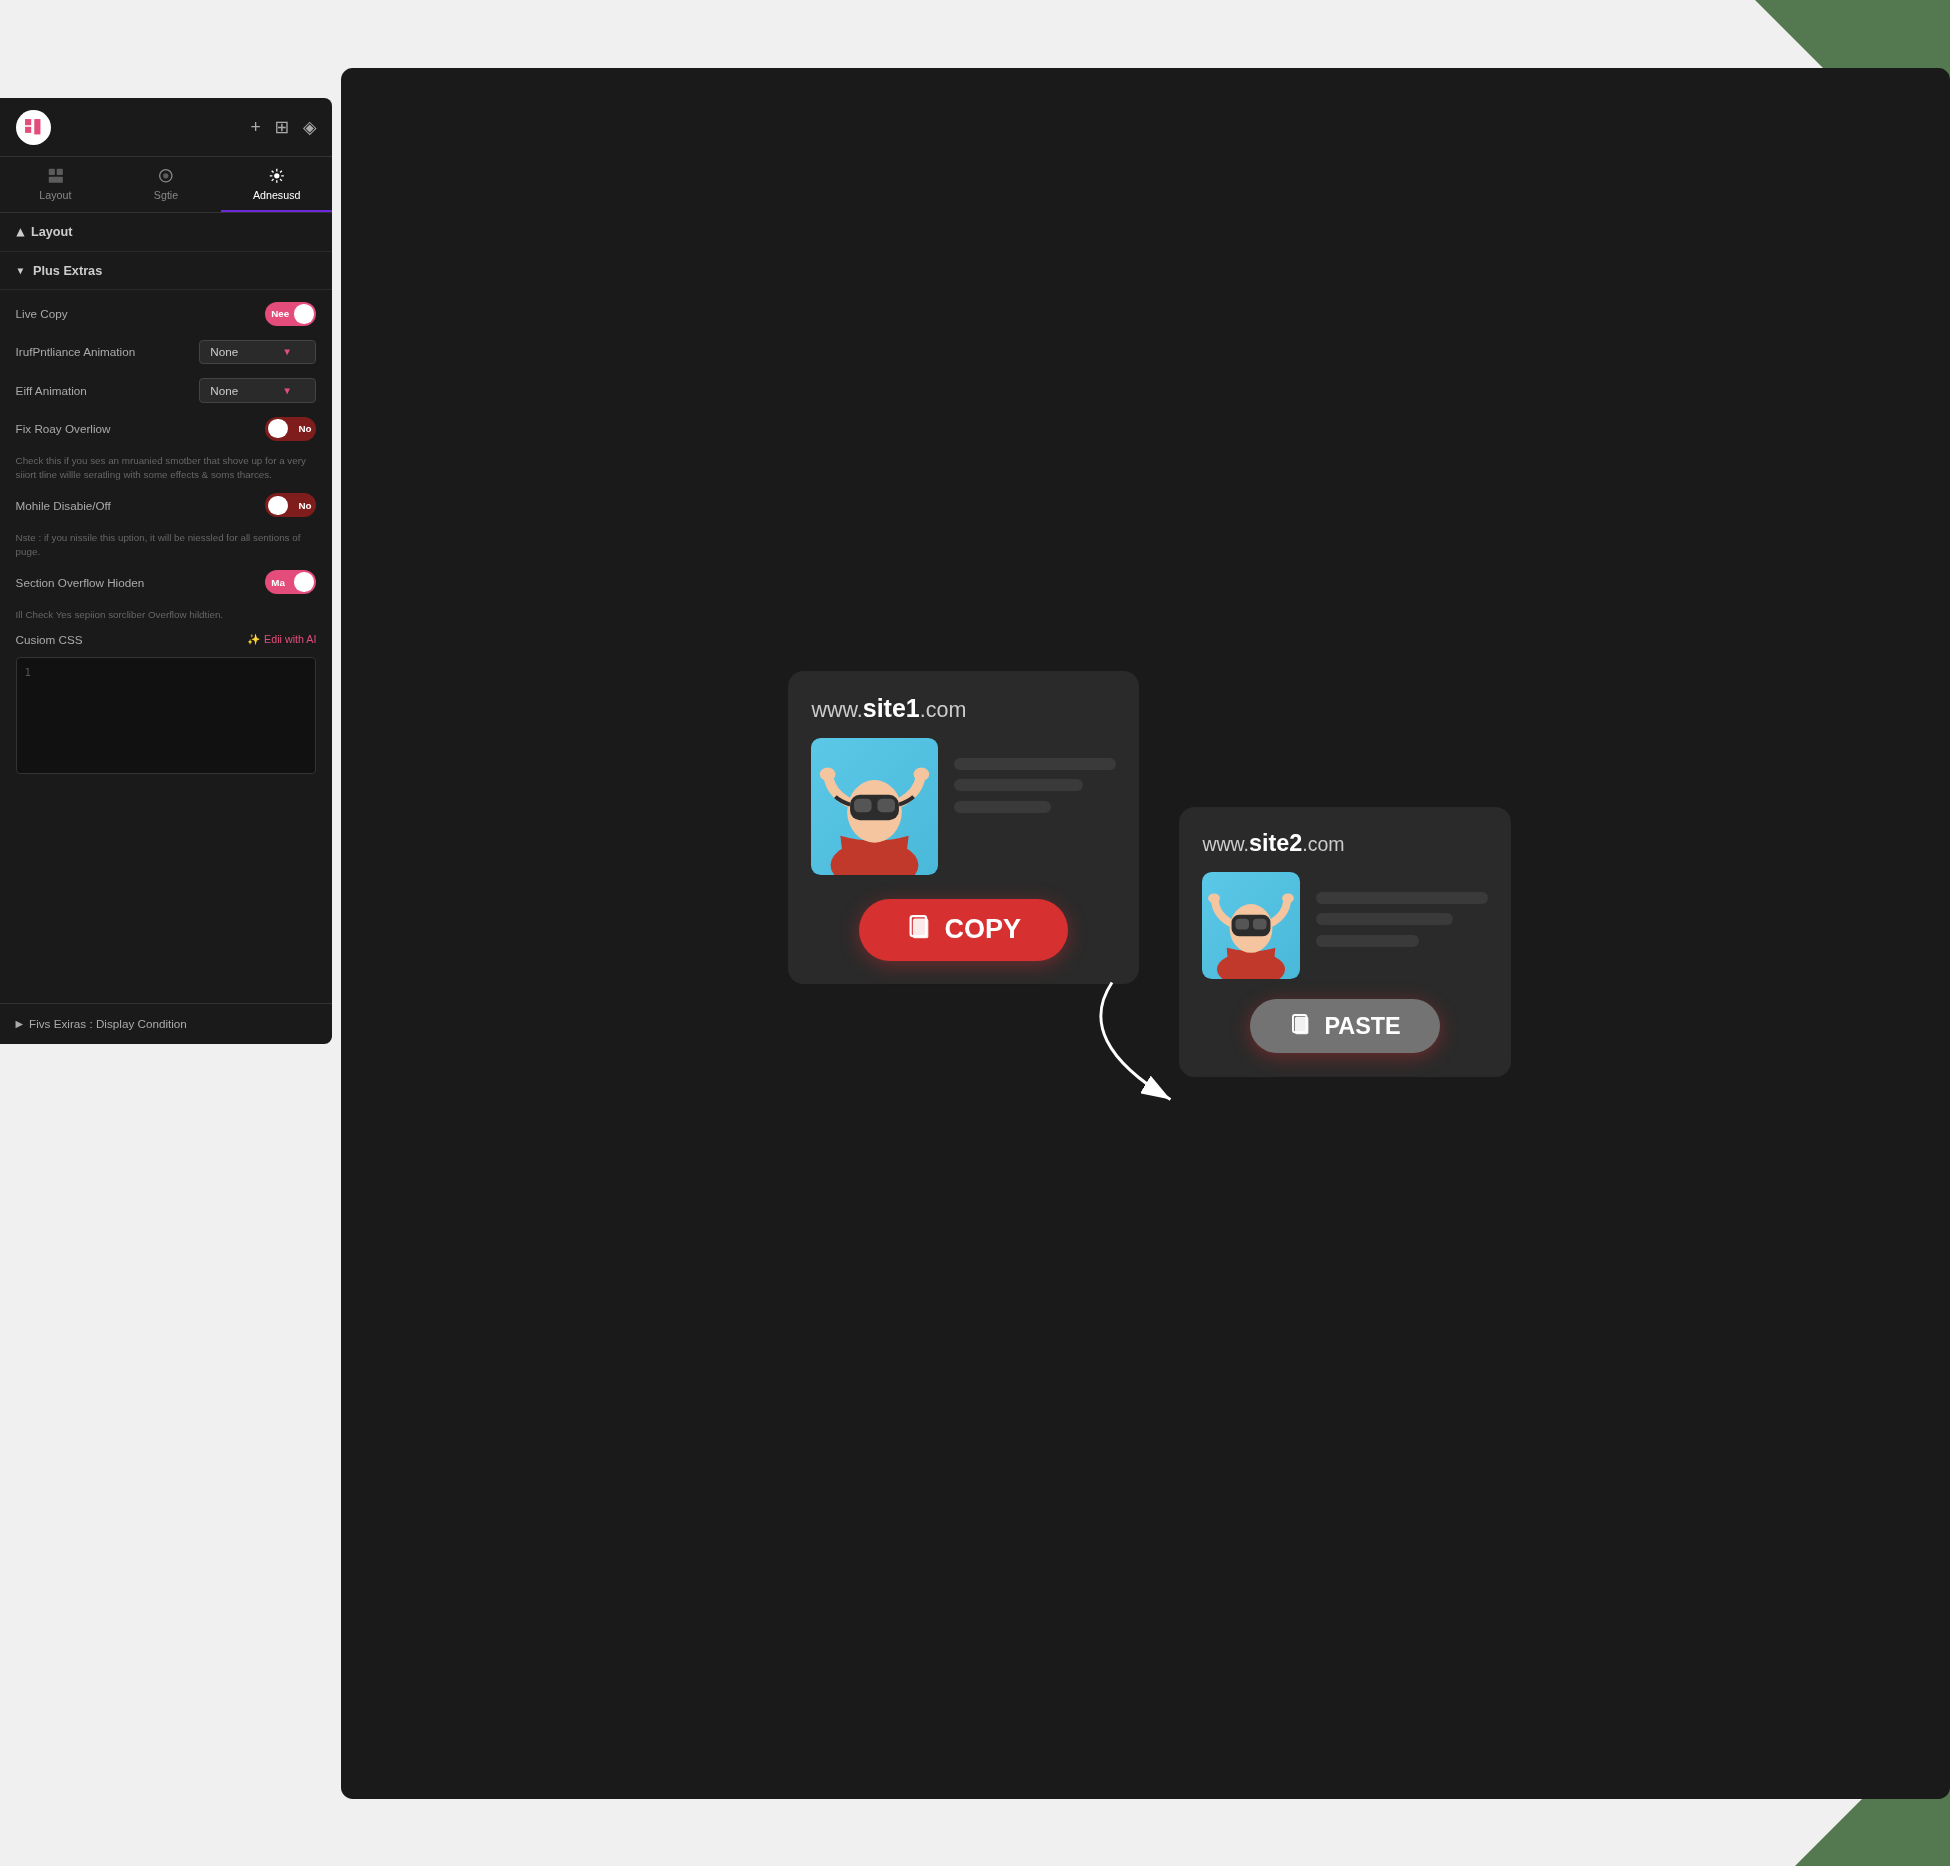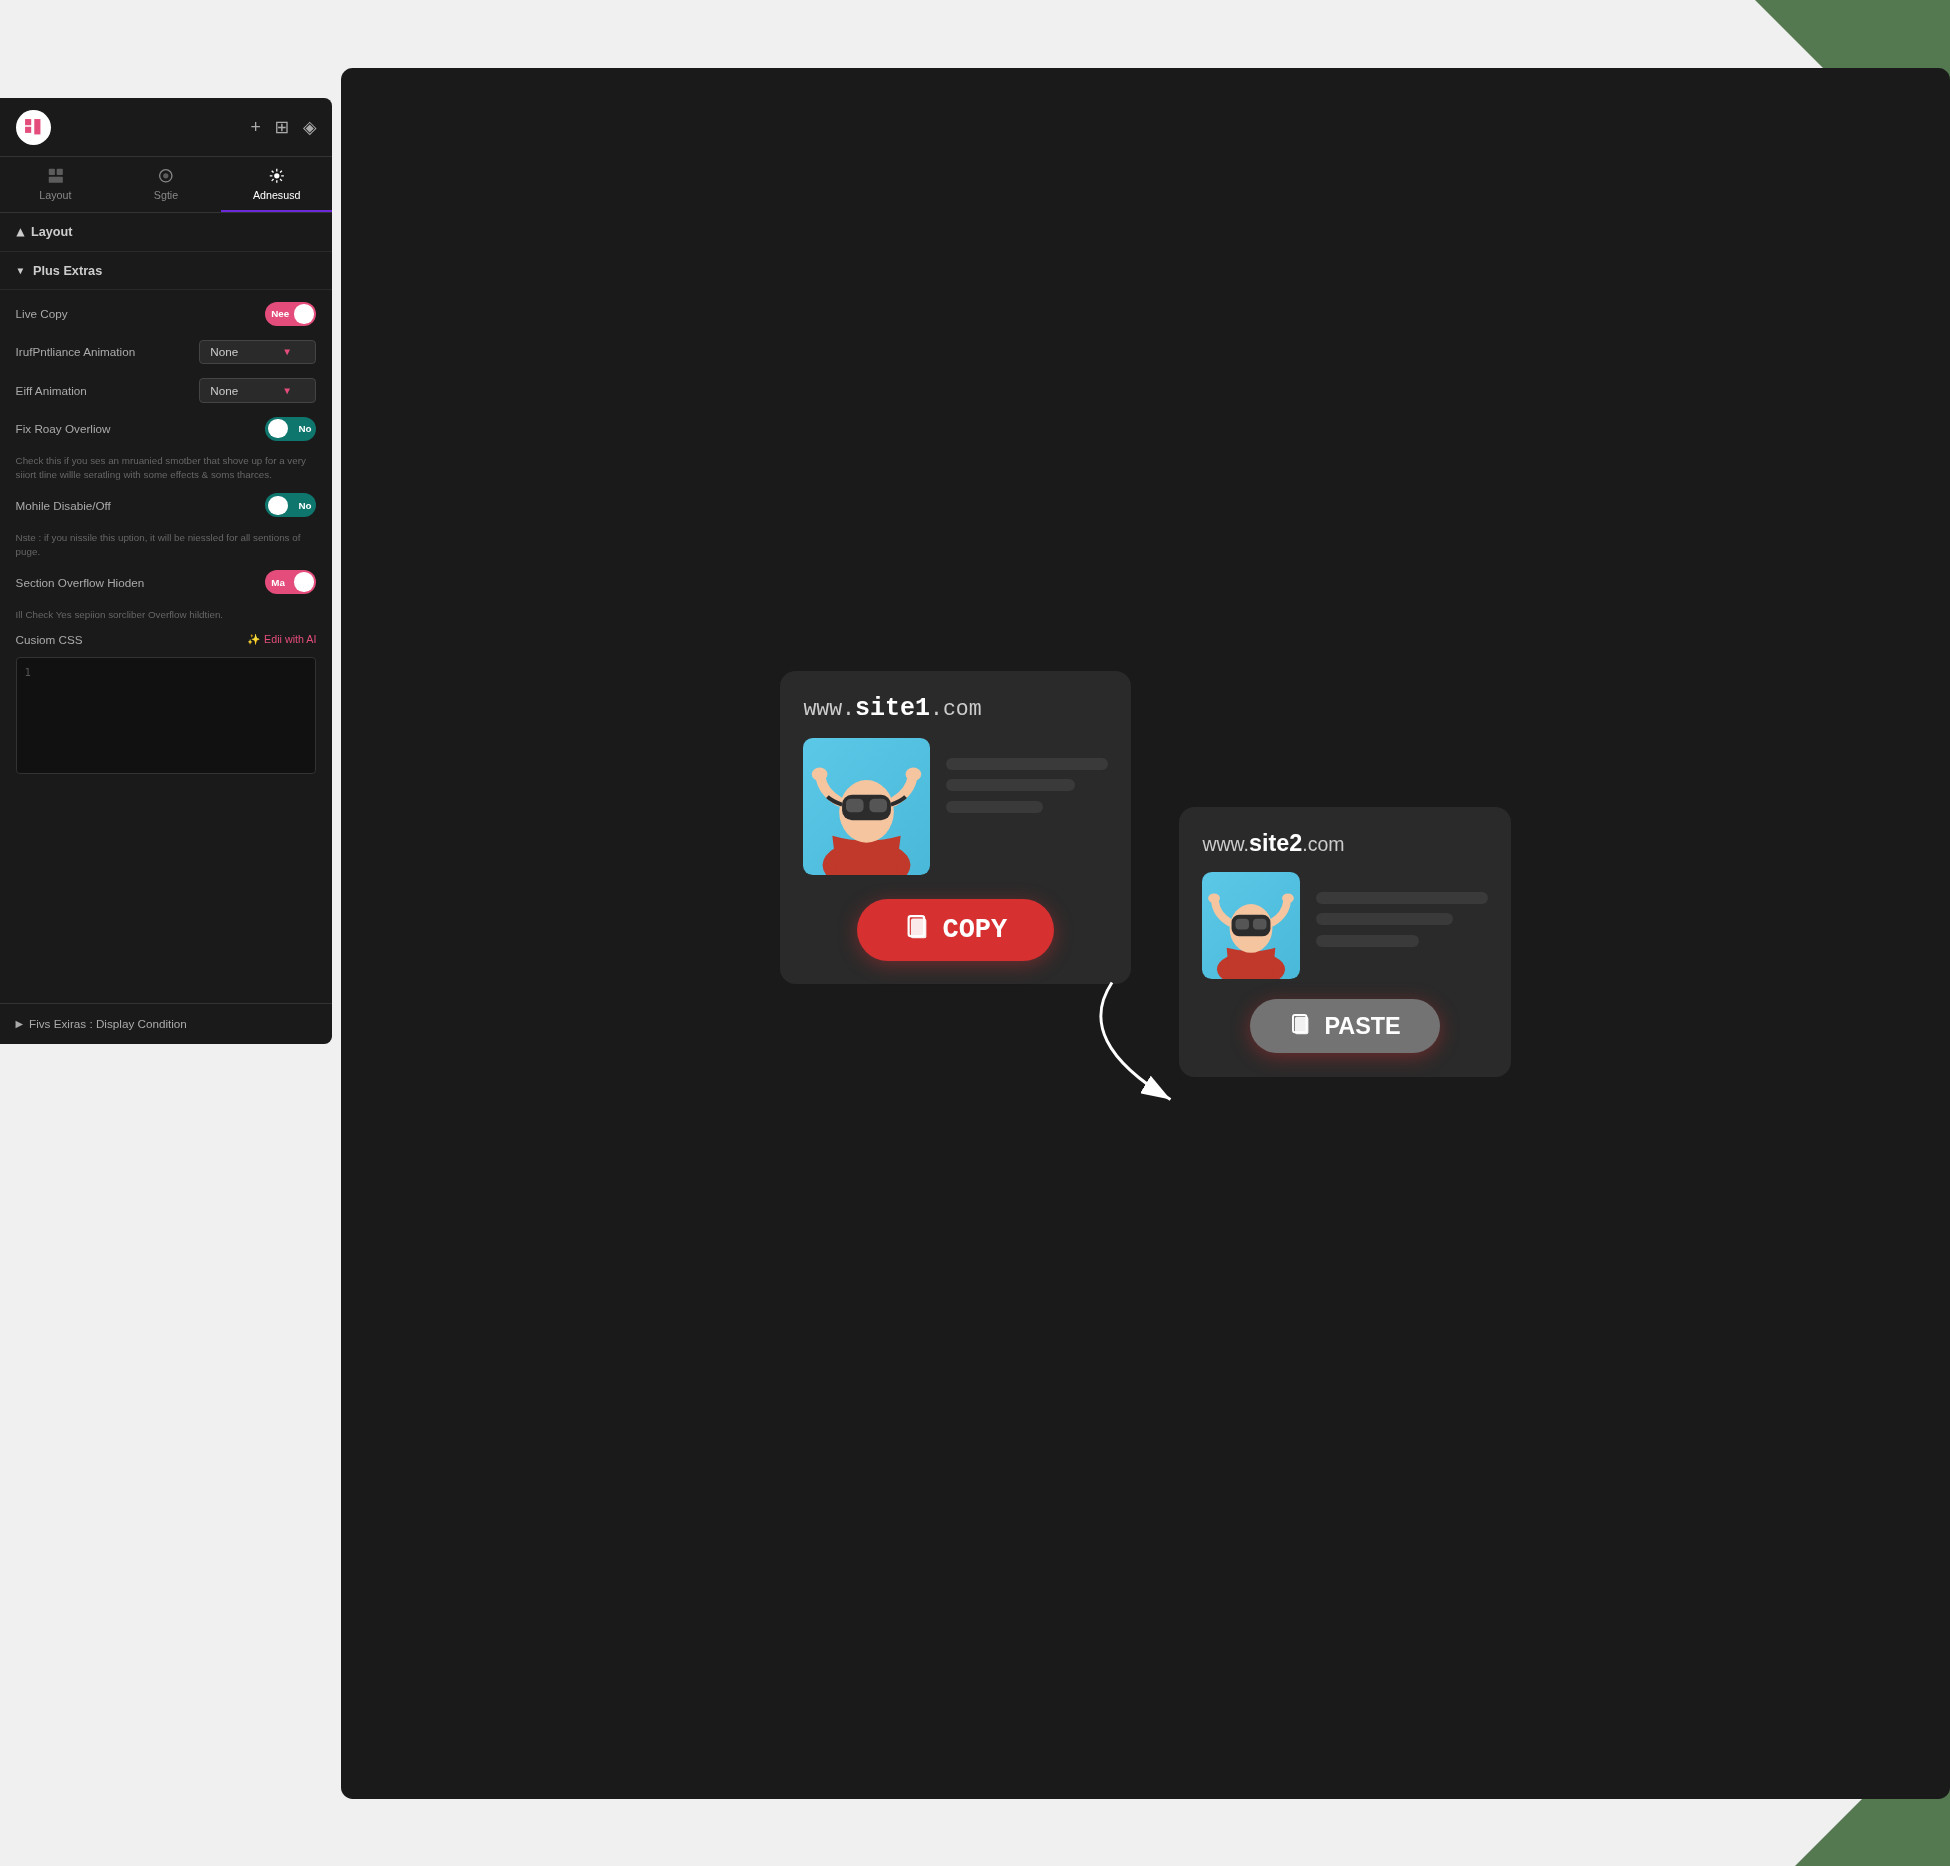--- a/index.html
+++ b/index.html
@@ -159,21 +159,21 @@
       padding: 2.9px;
       cursor: pointer;
       position: relative;
     }
 
     .toggle.on {
       background: #e44d7b;
     }
 
     .toggle.off {
-      background: #0f766e;
+      background: #7f1d1d;
     }
 
     .toggle-label {
       position: absolute;
       font-size: 9.8px;
       font-weight: 700;
       color: #fff;
     }
 
     .toggle.on .toggle-label { left: 5.9px; }
@@ -296,22 +296,21 @@
     .site-card {
       position: absolute;
       background: #2a2a2a;
       border-radius: 15.6px;
       padding: 23.4px;
       width: 351px;
     }
 
     .site-card.site1 {
       top: 59px;
-      left: 0;
-      font-family: Liberation Mono, monospace;
+      left: 8px;
     }
 
     .site-card.site2 {
       top: 195px;
       right: 0;
       width: 332px;
     }
 
     .site-url {
       font-size: 21.5px;

